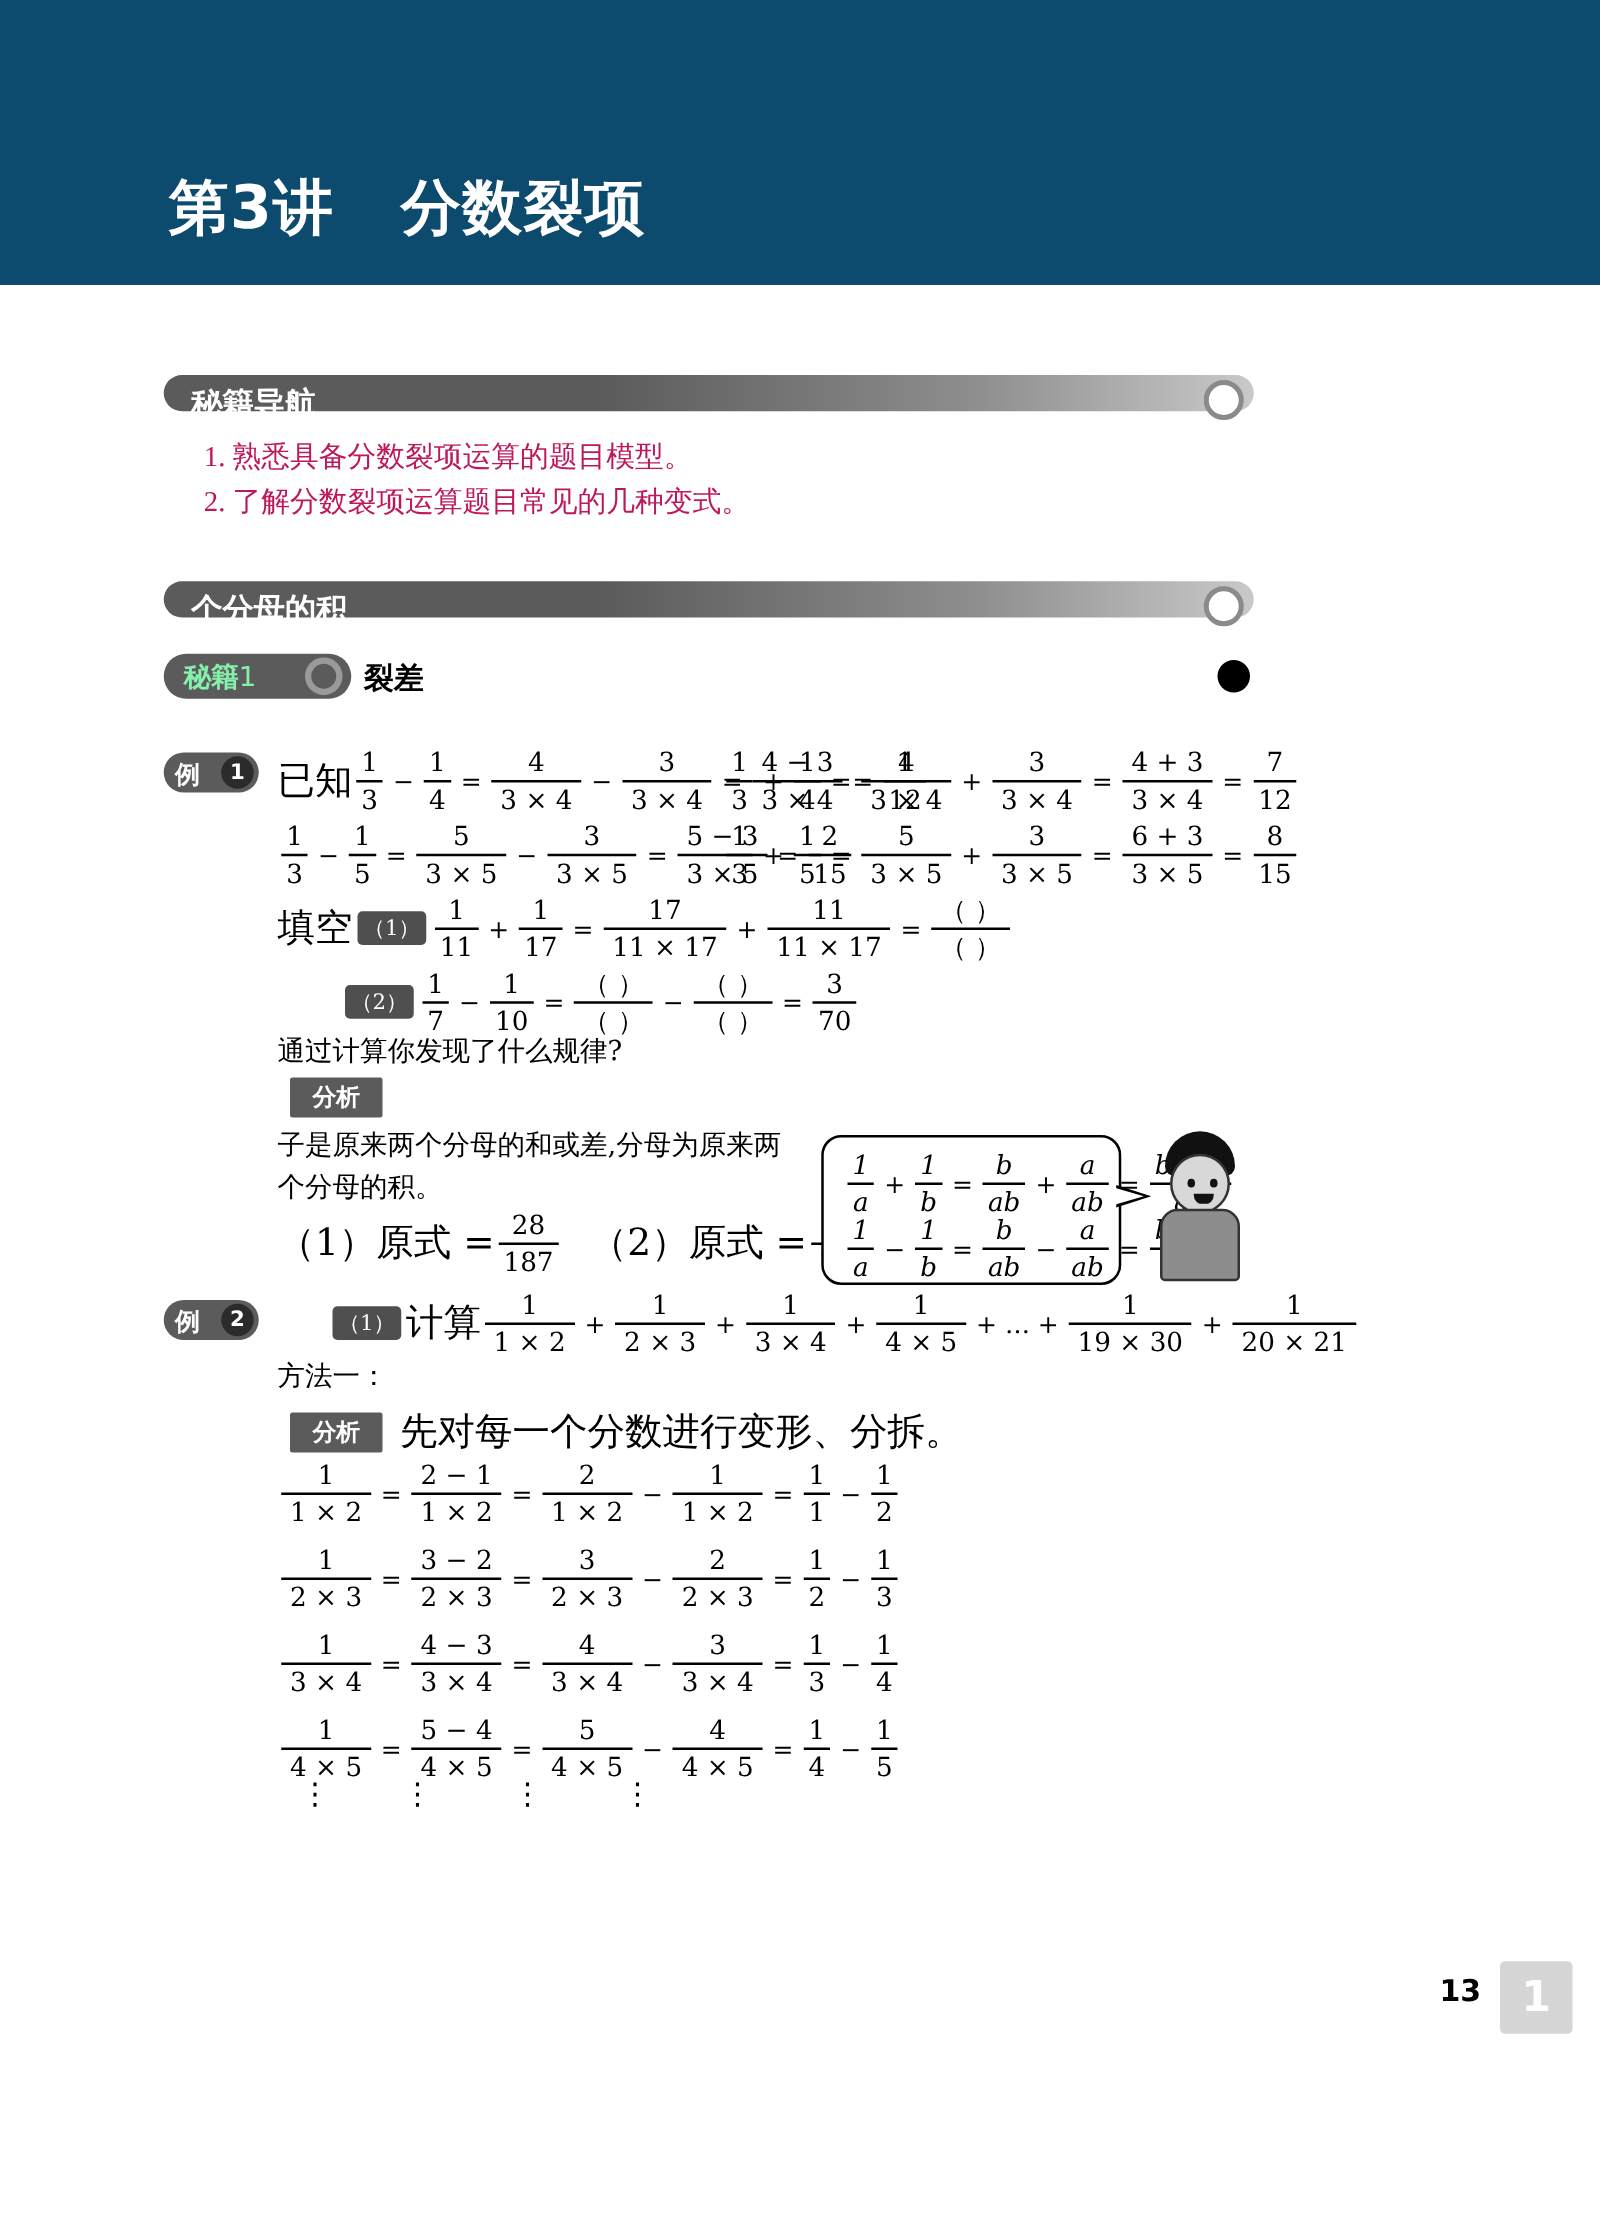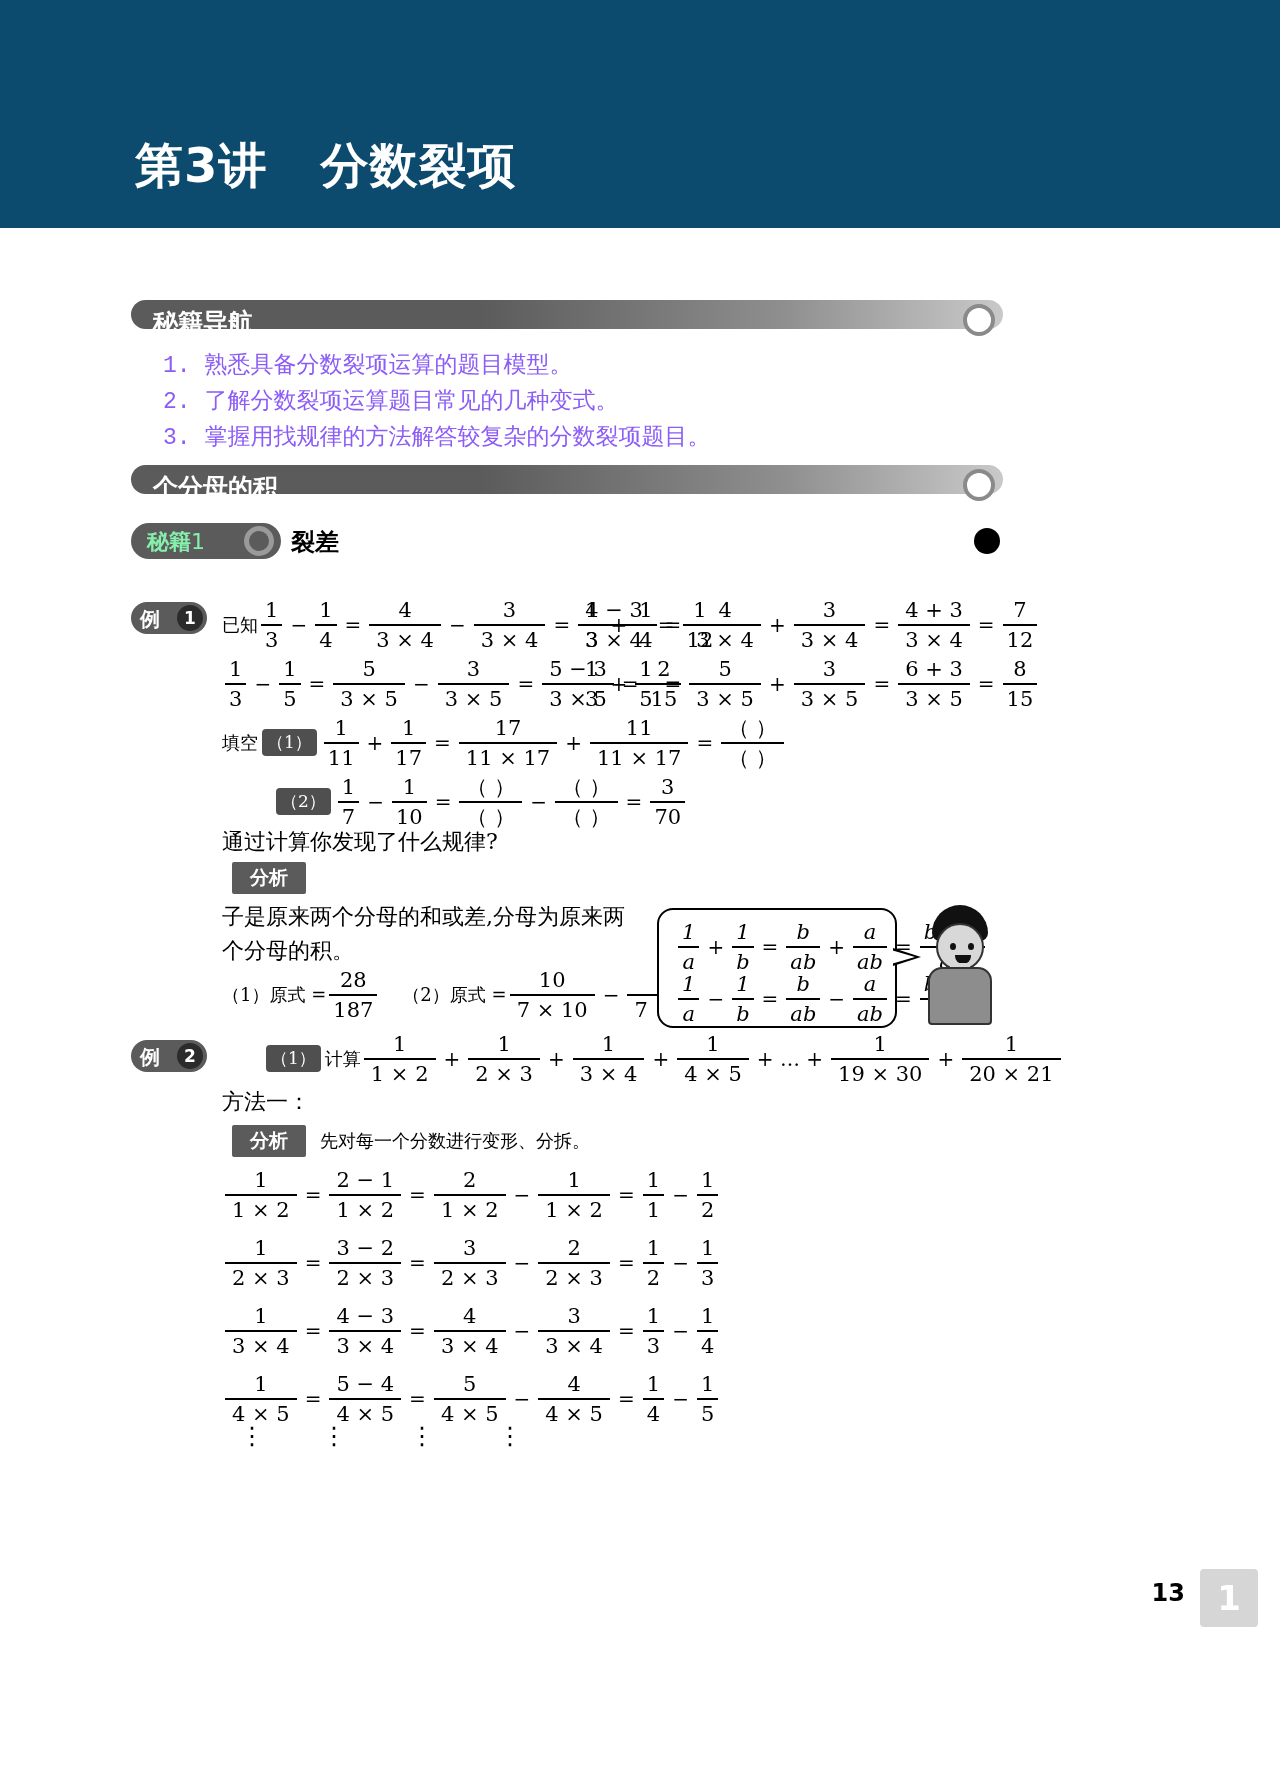--- a/index.html
+++ b/index.html
@@ -40,22 +40,22 @@
     position:absolute; right:8px; top:4px;
     width:32px; height:32px; border-radius:50%;
     background:#ffffff; border:4px solid #8a8a8a;
   }
 
   
   .nav-list{
     position:absolute; left:163px; top:348px; width:840px;
   }
   .nav-item{
-    font-size:23px; line-height:36px; color:#8b5cf6;
-    font-family:Liberation Mono, monospace;
+    font-size:23px; line-height:36px; color:#be185d;
+    font-family:Liberation Serif, serif;
     white-space:pre;
   }
 
   
   .tip-row{ position:absolute; left:131px; top:523px; width:872px; height:36px; }
   .tip-pill{
     position:absolute; left:0; top:0; width:150px; height:36px;
     background:#5b5b5b; border-radius:18px;
   }
   .tip-pill .t{
@@ -89,21 +89,21 @@
   .ex-badge .num{
     position:absolute; right:4px; top:3px; width:26px;height:26px;
     border-radius:50%; background:#2b2b2b; color:#fff;
     font-size:17px; text-align:center; line-height:26px; font-weight:bold;
     font-family:"DejaVu Sans","Liberation Sans",sans-serif;
   }
 
   
   .mrow{ position:absolute; display:flex; align-items:center;
          font-family:"DejaVu Serif","Liberation Serif",serif; font-size:22px; }
-  .mrow .cn{ font-size:18px; white-space:pre; }
+  .mrow .cn{ font-size:30px; white-space:pre; }
   .op{ margin:0 5px; font-size:20px; }
   .frac{ display:inline-flex; flex-direction:column; align-items:center;
          margin:0 3px; vertical-align:middle; }
   .frac .num, .frac .den{
     padding:0 4px; font-size:21px; line-height:1.15; white-space:nowrap;
   }
   .frac .bar{
     width:100%; height:1.5px; background:#000; margin:2px 0;
   }
   .frac.wide .num, .frac.wide .den{ padding:0 7px; }
@@ -197,21 +197,20 @@
 </div>
 
 <div class="section-bar" style="top:300px;">
   <div class="label">秘籍导航</div>
   <div class="bar-knob"></div>
 </div>
 
 <div class="nav-list">
   <div class="nav-item">1. 熟悉具备分数裂项运算的题目模型。</div>
   <div class="nav-item">2. 了解分数裂项运算题目常见的几种变式。</div>
-  <div class="nav-item">3. 掌握用找规律的方法解答较复杂的分数裂项题目。</div>
 </div>
 
 <div class="section-bar" style="top:465px;">
   <div class="label">个分母的积</div>
   <div class="bar-knob"></div>
 </div>
 
 <div class="tip-row">
   <div class="tip-pill">
     <span class="t"><span>秘籍</span><span style="font-weight:normal;">1</span></span>

